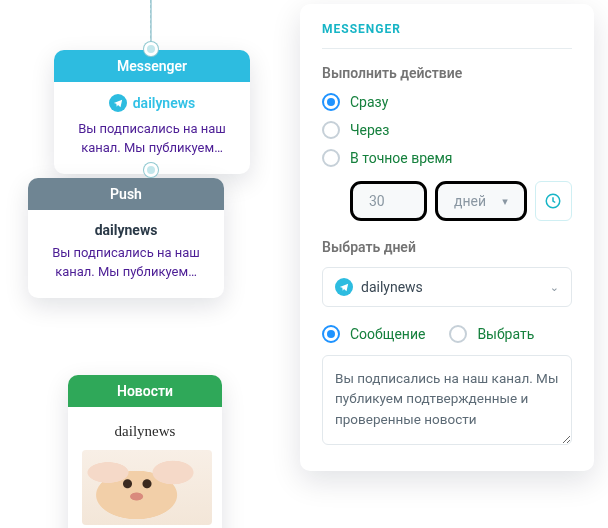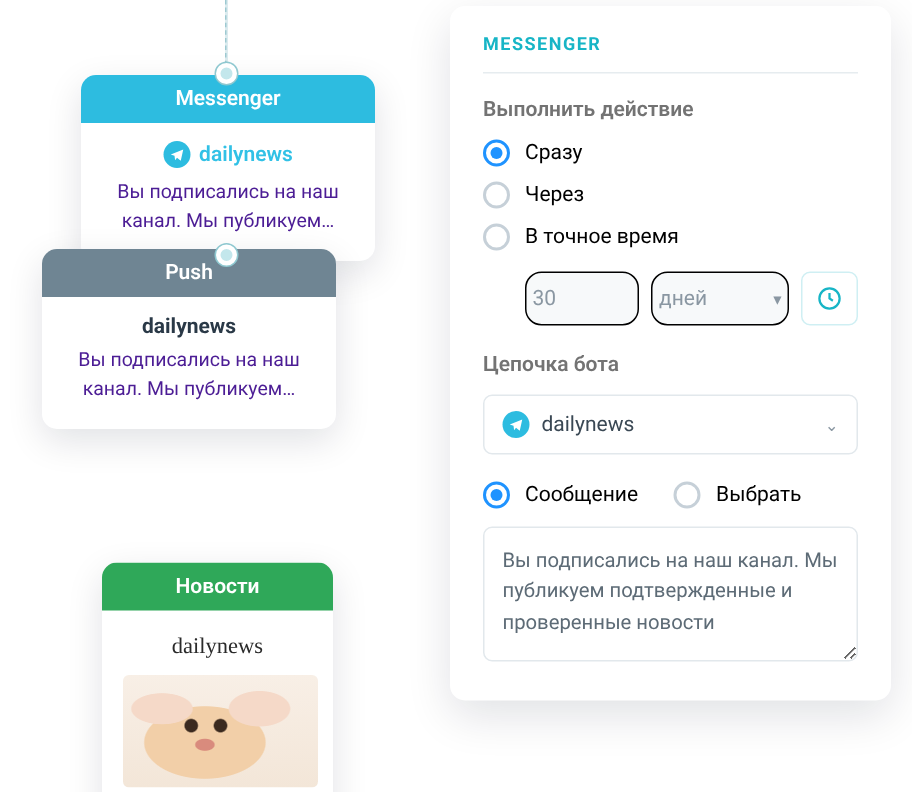--- a/index.html
+++ b/index.html
@@ -137,43 +137,43 @@
   }
   .section-label {
     color: #737373;
     font-size: 14px;
     font-weight: 600;
     margin-bottom: 12px;
   }
   .radio-col { display: flex; flex-direction: column; gap: 10px; margin-bottom: 14px; }
   .radio-item {
     display: flex; align-items: center; gap: 10px;
-    color: #000000; font-size: 14px;
+    color: #15803d; font-size: 14px;
     cursor: pointer;
   }
   .radio-outer {
     width: 18px; height: 18px; border-radius: 50%;
     border: 2px solid #c6d0d8; display: flex;
     align-items: center; justify-content: center;
     flex-shrink: 0;
   }
   .radio-outer.sel { border-color: #1f93ff; }
   .radio-inner {
     width: 8px; height: 8px; border-radius: 50%;
     background: #1f93ff;
   }
   .time-row {
     display: flex; gap: 8px; margin-bottom: 18px; align-items: stretch;
     padding-left: 28px;
   }
   .input-box {
-    border: 1px solid #000000;
+    border: 3px solid #000000;
     background: #f7f9fa;
     border-radius: 11px;
-    padding: 9px 4px;
+    padding: 9px 16px;
     font-size: 14px;
     color: #8a97a2;
   }
   .num-box { width: 80px; }
   .unit-box {
     width: 96px;
     display: flex; align-items: center; justify-content: space-between;
   }
   .chev { color: #8a97a2; font-size: 11px; }
   .clock-btn {
@@ -226,21 +226,21 @@
           <svg viewBox="0 0 24 24">
               <path d="M2 12l20-8-4 18-6-5-3 4-1-7z"></path>
             </svg>
         </span>
         <span>dailynews</span>
       </div>
       <div class="card-text">Вы подписались на наш канал. Мы публикуем…</div>
     </div>
   </div>
 
-  <div class="card" style="left:28px; top:166px; width:196px;">
+  <div class="card" style="left:28px; top:178px; width:196px;">
     <div class="card-header hdr-push">Push</div>
     <div class="card-body">
       <div class="push-title">dailynews</div>
       <div class="card-text">Вы подписались на наш канал. Мы публикуем…</div>
     </div>
   </div>
 
   <div class="card" style="left:68px; top:332px; width:154px; height:196px;margin-top:43px;">
     <div class="card-header hdr-news">Новости</div>
     <div class="card-body" style="padding-top:8px;">
@@ -284,21 +284,21 @@
       <span class="chev">▾</span>
     </div>
     <div class="clock-btn">
       <svg width="18" height="18" viewBox="0 0 24 24" fill="none" stroke="currentColor" stroke-width="2">
         <circle cx="12" cy="12" r="9"></circle>
           <path d="M12 7v5l3 2"></path>
       </svg>
     </div>
   </div>
 
-  <div class="section-label">Цепочка бота</div>
+  <div class="section-label">Выбрать дней</div>
 
   <div class="select-box">
     <span class="select-left">
       <span class="tg-icon">
         <svg viewBox="0 0 24 24">
             <path d="M2 12l20-8-4 18-6-5-3 4-1-7z"></path>
           </svg>
       </span>
       <span>dailynews</span>
     </span>

